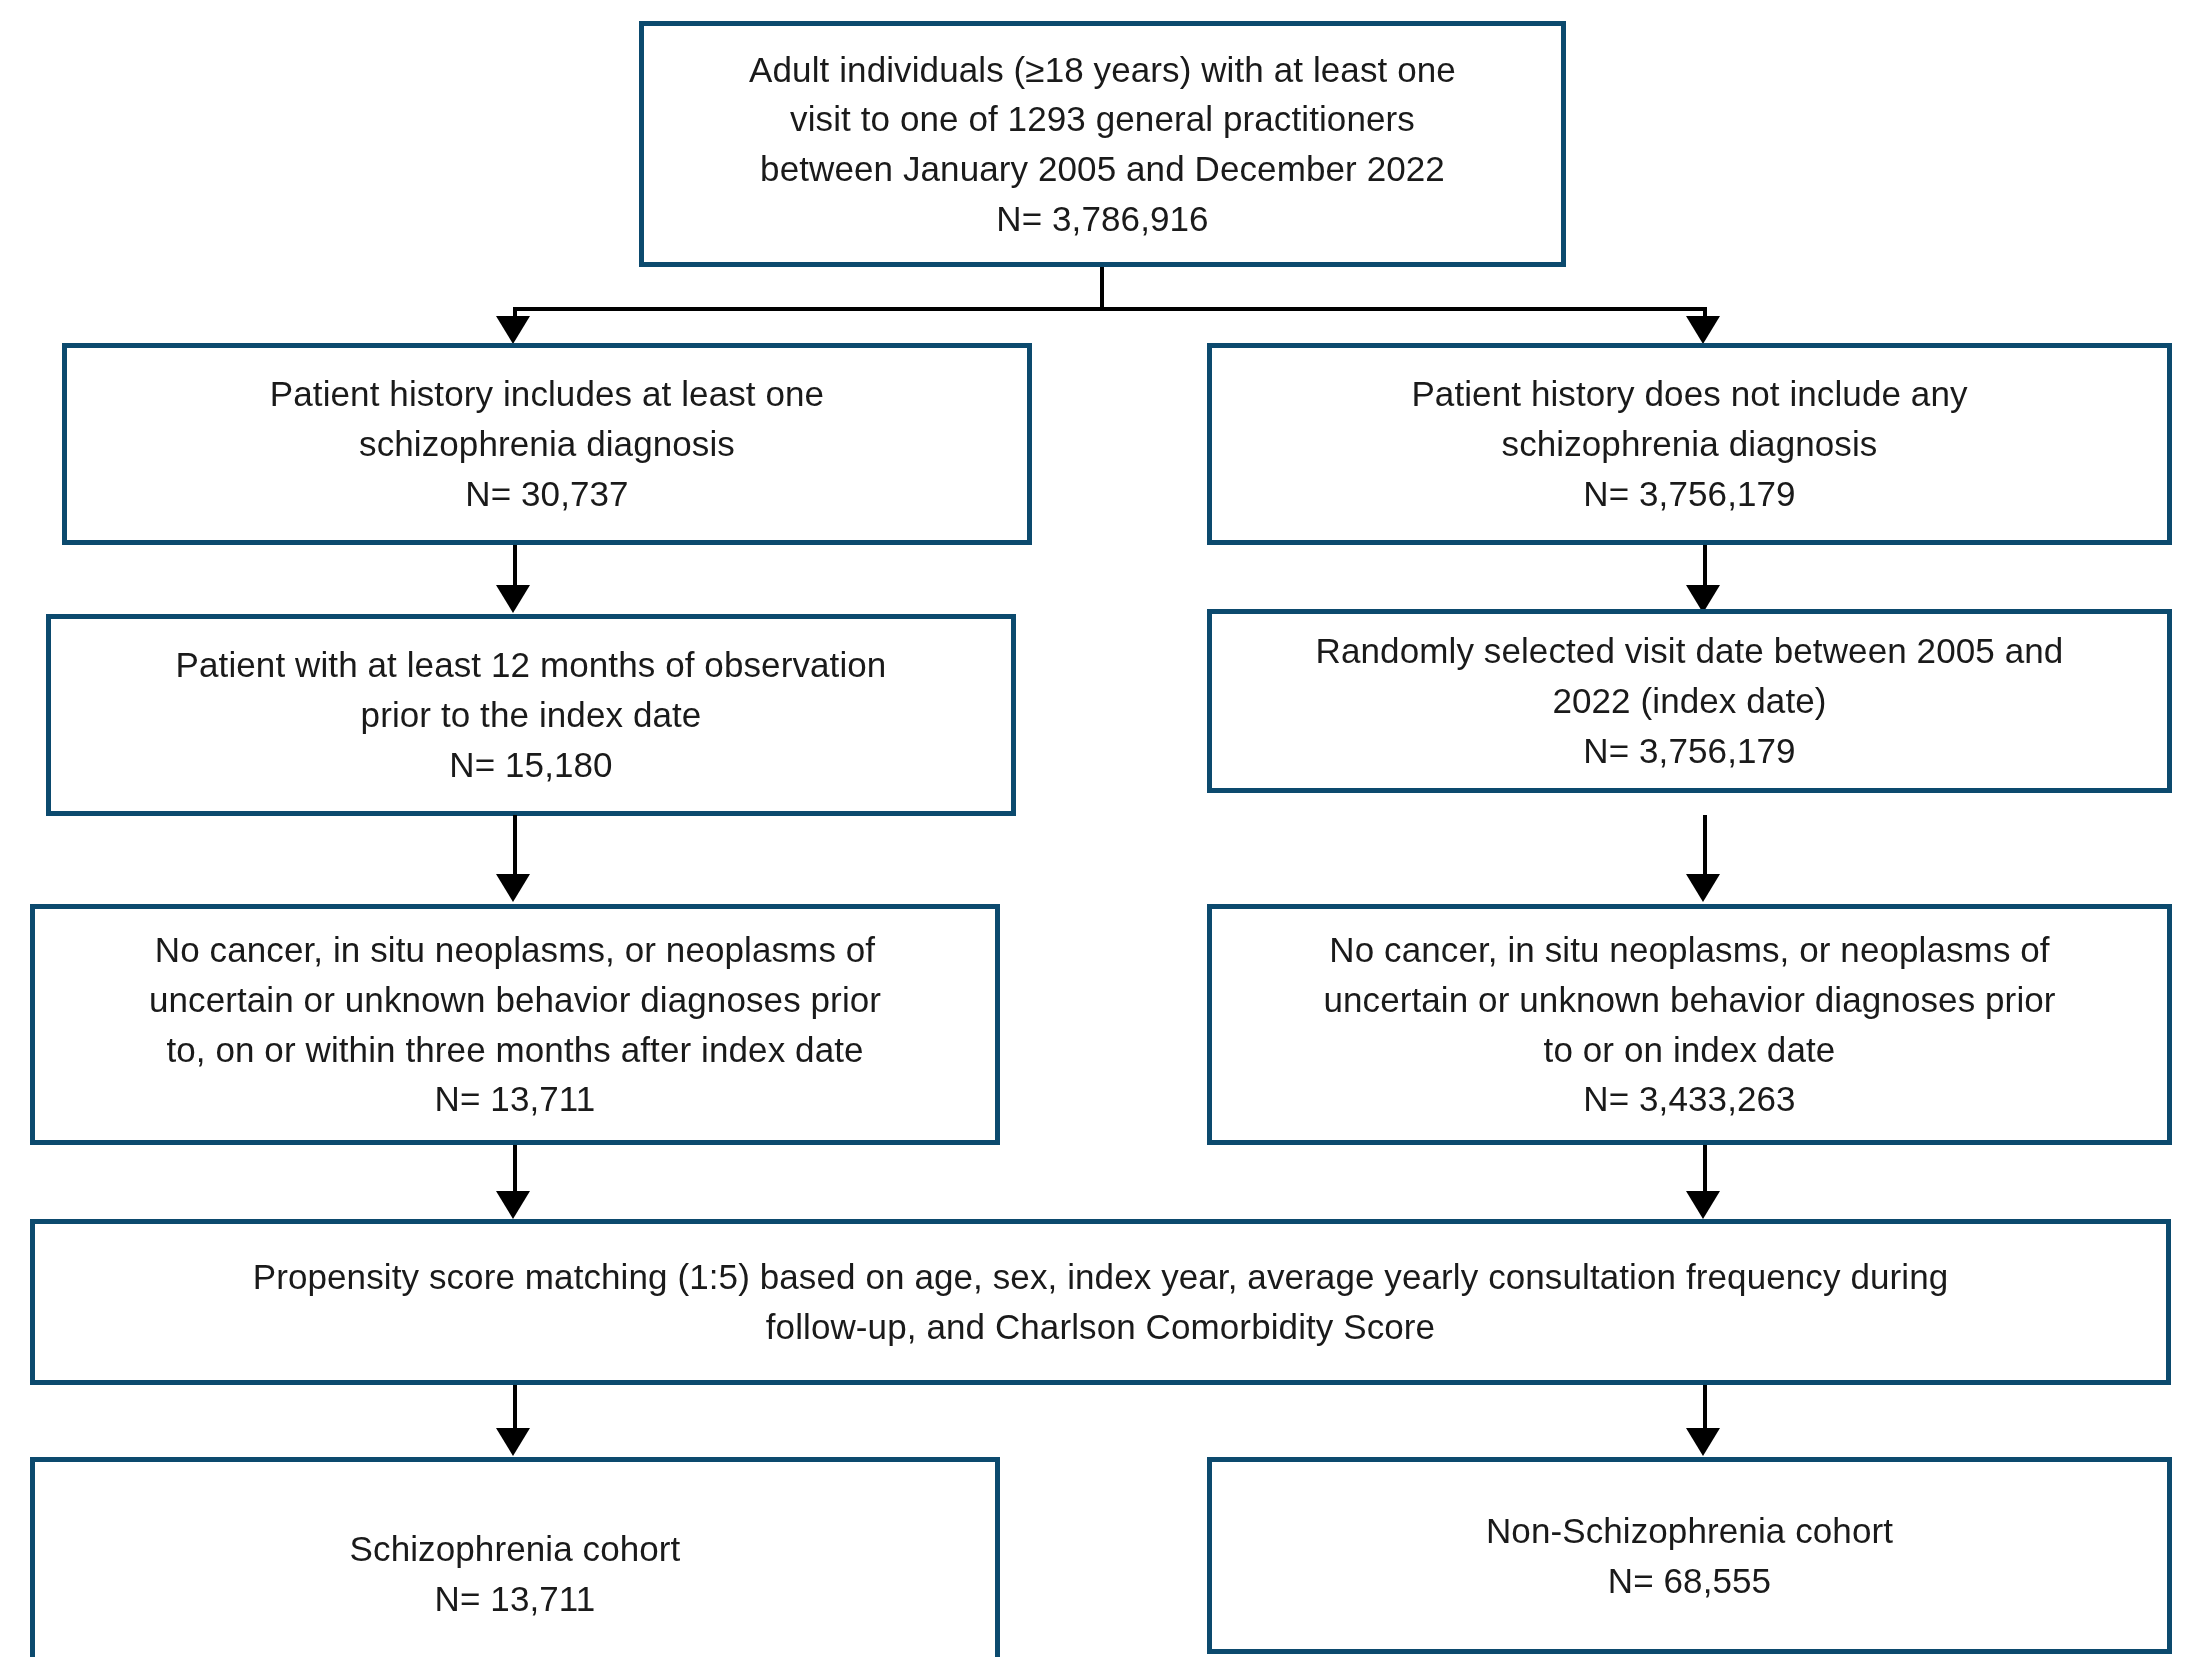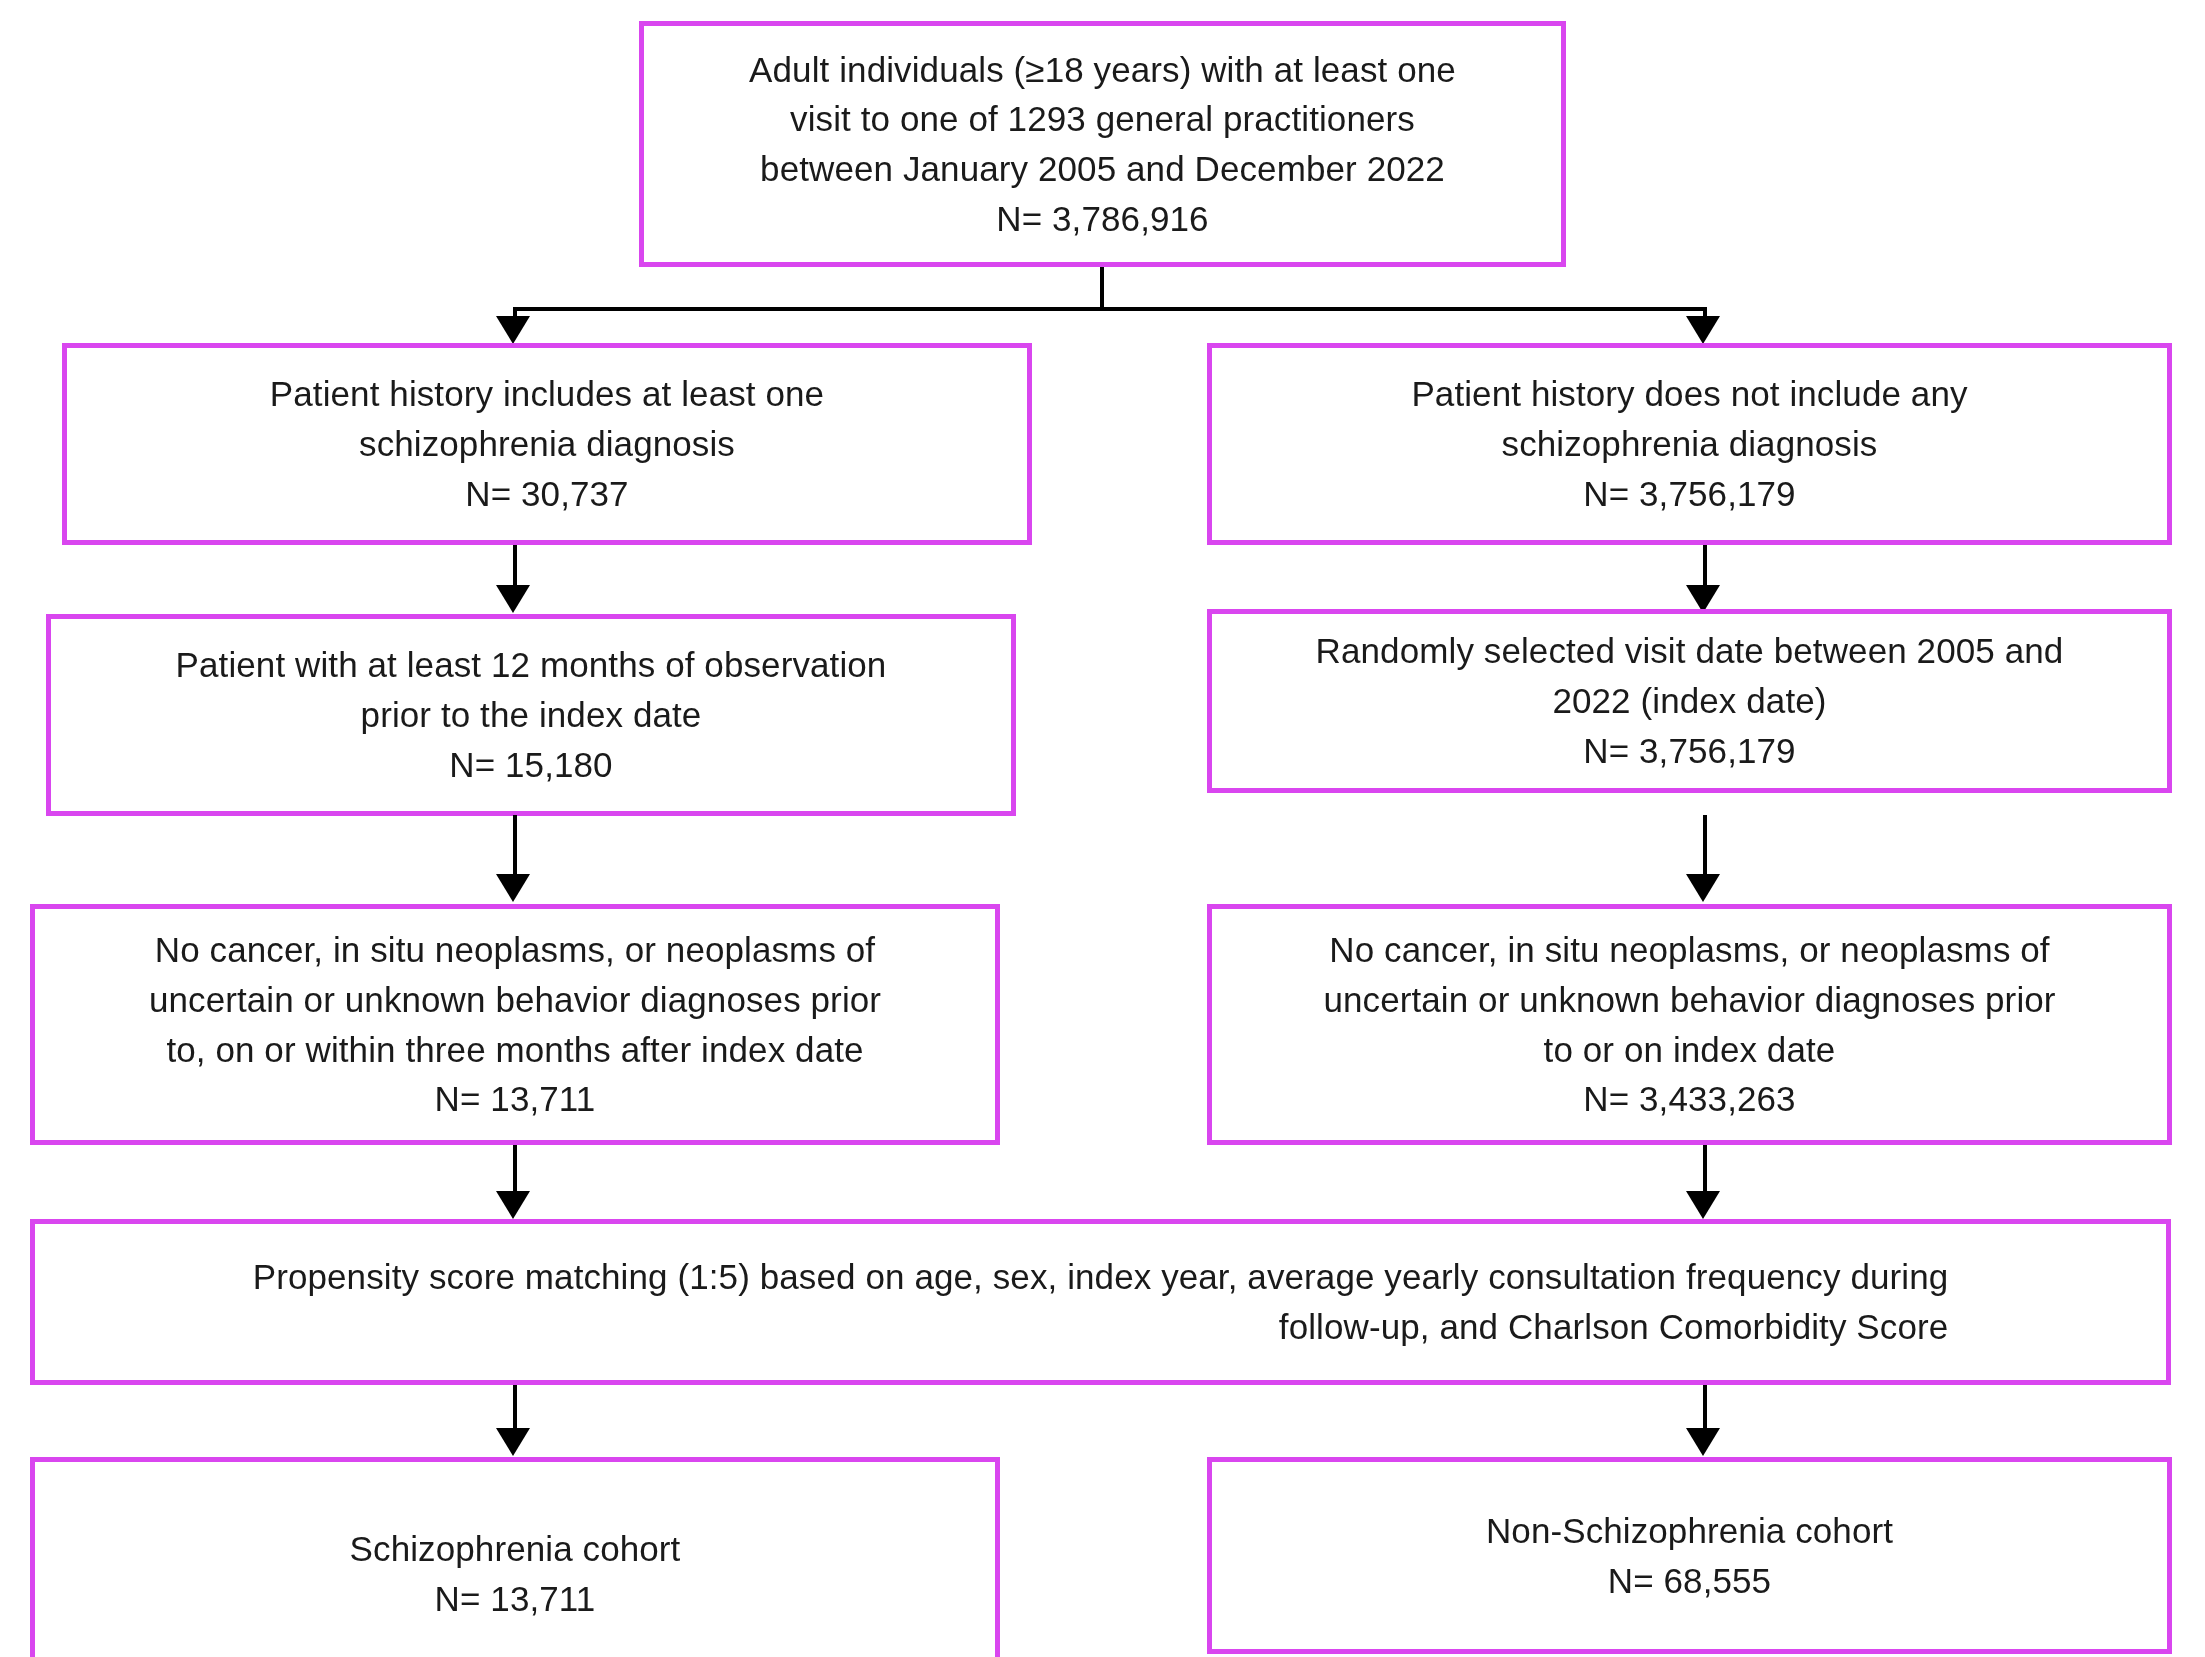--- a/index.html
+++ b/index.html
@@ -15,21 +15,21 @@
     overflow: hidden;
   }
   #flowchart {
     position: relative;
     width: 2205px;
     height: 1658px;
   }
   .node {
     position: absolute;
     box-sizing: border-box;
-    border: 5px solid #d946ef;
+    border: 5px solid #0c4a6e;
     background: #ffffff;
     display: flex;
     align-items: center;
     justify-content: center;
     text-align: center;
     padding: 5px 15px;
   }
   .node .txt {
     font-size: 35px;
     line-height: 1.42;
@@ -39,21 +39,21 @@
     font-weight: 400;
   }
   
   #node-top       { left: 639px;  top: 21px;   width: 927px; height: 246px; }
   #node-l1        { left: 30px;   top: 343px;  width: 970px; height: 202px; margin-left: 32px; }
   #node-r1        { left: 1207px; top: 343px;  width: 965px; height: 202px; }
   #node-l2        { left: 46px;   top: 614px;  width: 970px; height: 202px; }
   #node-r2        { left: 1207px; top: 609px;  width: 965px; height: 184px; }
   #node-l3        { left: 30px;   top: 904px; width: 970px; height: 241px; }
   #node-r3        { left: 1207px; top: 904px; width: 965px; height: 241px; }
-  #node-match     { left: 30px;   top: 1219px; width: 2141px; height: 166px; text-align: right; }
+  #node-match     { left: 30px;   top: 1219px; width: 2141px; height: 166px; }
   #node-l4        { left: 30px;   top: 1457px; width: 970px; height: 234px; }
   #node-r4        { left: 1207px; top: 1457px; width: 965px; height: 197px; }
 
   
   .vline {
     position: absolute;
     width: 4.1px;
     background: #000000;
   }
   .hline {

